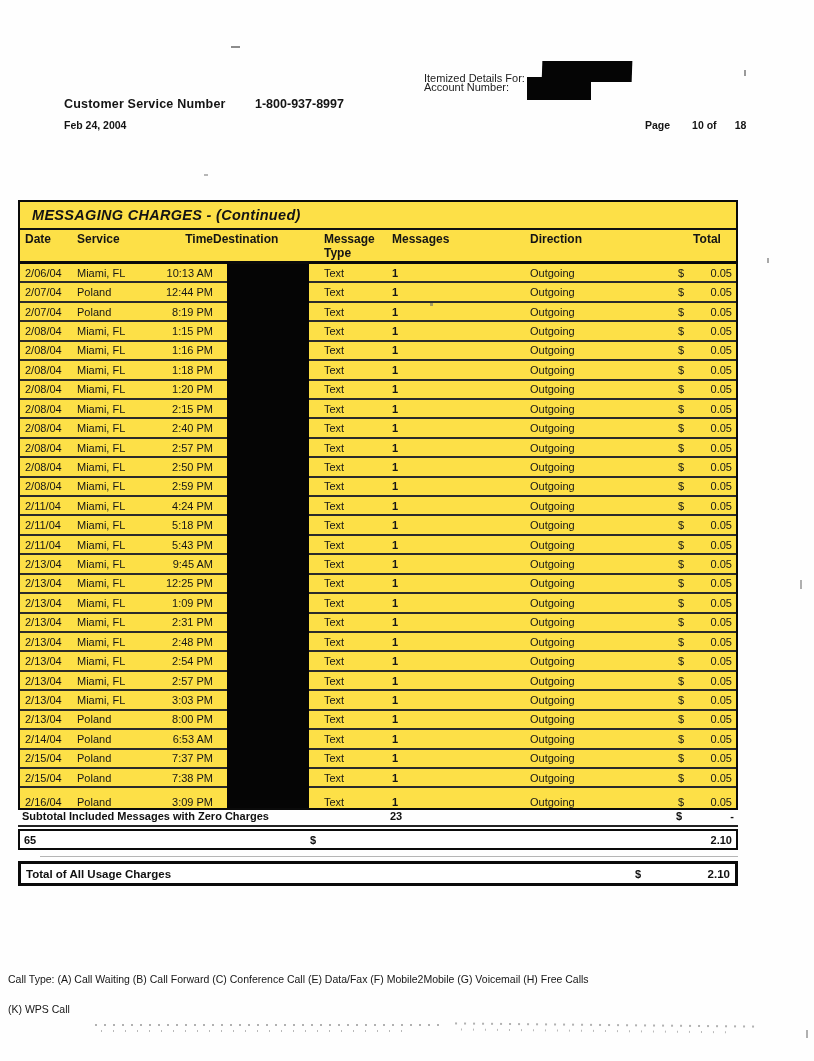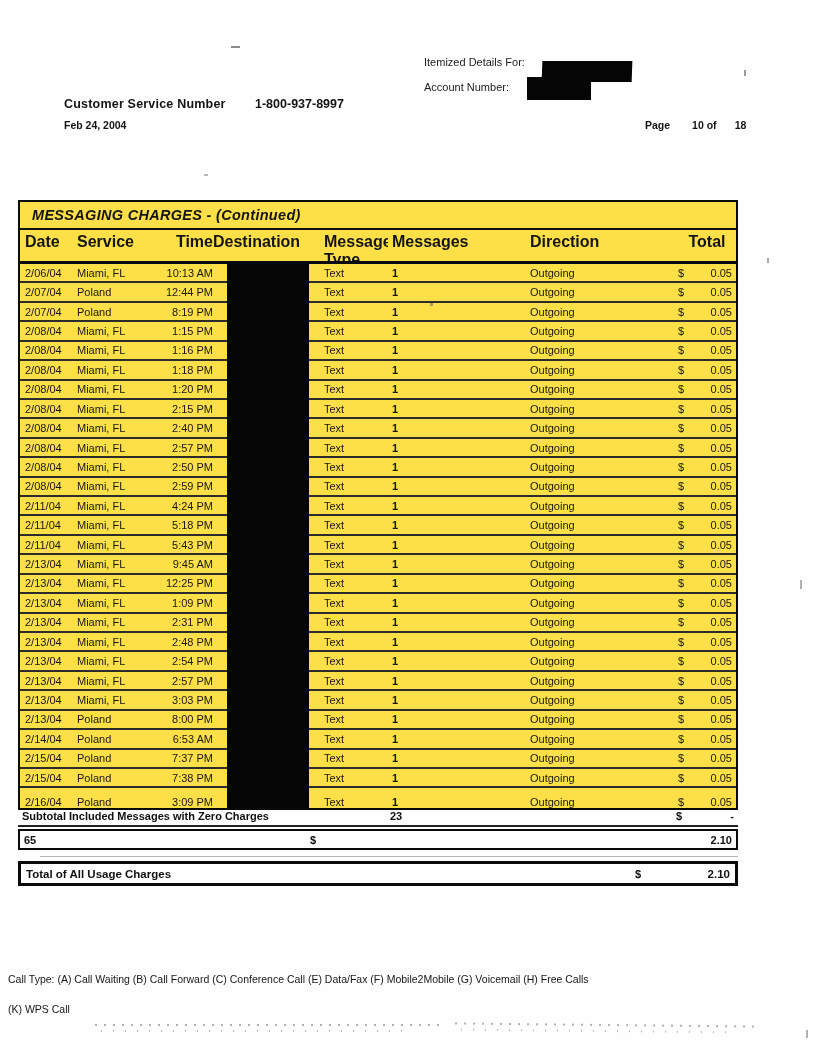--- a/index.html
+++ b/index.html
@@ -5,21 +5,21 @@
   * { margin:0; padding:0; box-sizing:border-box; }
   html,body { background:#e8e8e8; }
   body { font-family:"Liberation Sans","DejaVu Sans",sans-serif; }
   .page {
     position:relative; width:814px; height:1061px; margin:0 auto;
     background:#fefefe; color:#141414; overflow:hidden;
   }
 
   
   .acct-label { position:absolute; font-size:11px; color:#1c1c1c; }
-  .lbl-itemized { left:424px; top:56px; }
+  .lbl-itemized { left:424px; top:72px; }
   .lbl-account  { left:424px; top:81px; }
   .redact { position:absolute; background:#050505; }
   .redact-name { left:542px; top:61px;  width:90px; height:21px; transform:skewX(-2deg); }
   .redact-acct { left:527px; top:77px;  width:64px; height:23px; }
 
   .csn-label  { position:absolute; left:64px;  top:97px;  font-size:12.5px; font-weight:700; letter-spacing:.2px; }
   .csn-number { position:absolute; left:255px; top:97px;  font-size:12.5px; font-weight:700; }
   .stmt-date  { position:absolute; left:64px;  top:119px; font-size:10.5px; font-weight:700; }
 
   .page-info { position:absolute; left:645px; top:119px; font-size:10.5px; font-weight:700; }
@@ -33,21 +33,21 @@
     border:2px solid #0a0a0a;
     background:#fde047;
   }
   .title-row {
     height:28px; border-bottom:2px solid #111;
     font-size:14.5px; font-weight:700; font-style:italic;
     padding:5px 0 0 12px; letter-spacing:.3px;
   }
   .header-row {
     display:flex; height:34px; border-bottom:3px solid #0a0a0a;
-    font-size:16px; font-weight:700; padding-top:3px; line-height:1.15;
+    font-size:12px; font-weight:700; padding-top:3px; line-height:1.15;
   }
   .t-body { position:relative; }
   .trow {
     display:flex; height:19.43px; align-items:center;
     border-bottom:2px solid #2b2b2b; font-size:11px; color:#161616;
   }
   .trow:last-child { border-bottom:none;align-items:flex-end; }
   .cell { display:block; overflow:hidden; white-space:nowrap; }
   .c-date    { width:53px;  padding-left:5px; }
   .c-service { width:84px;  padding-left:4px; }

